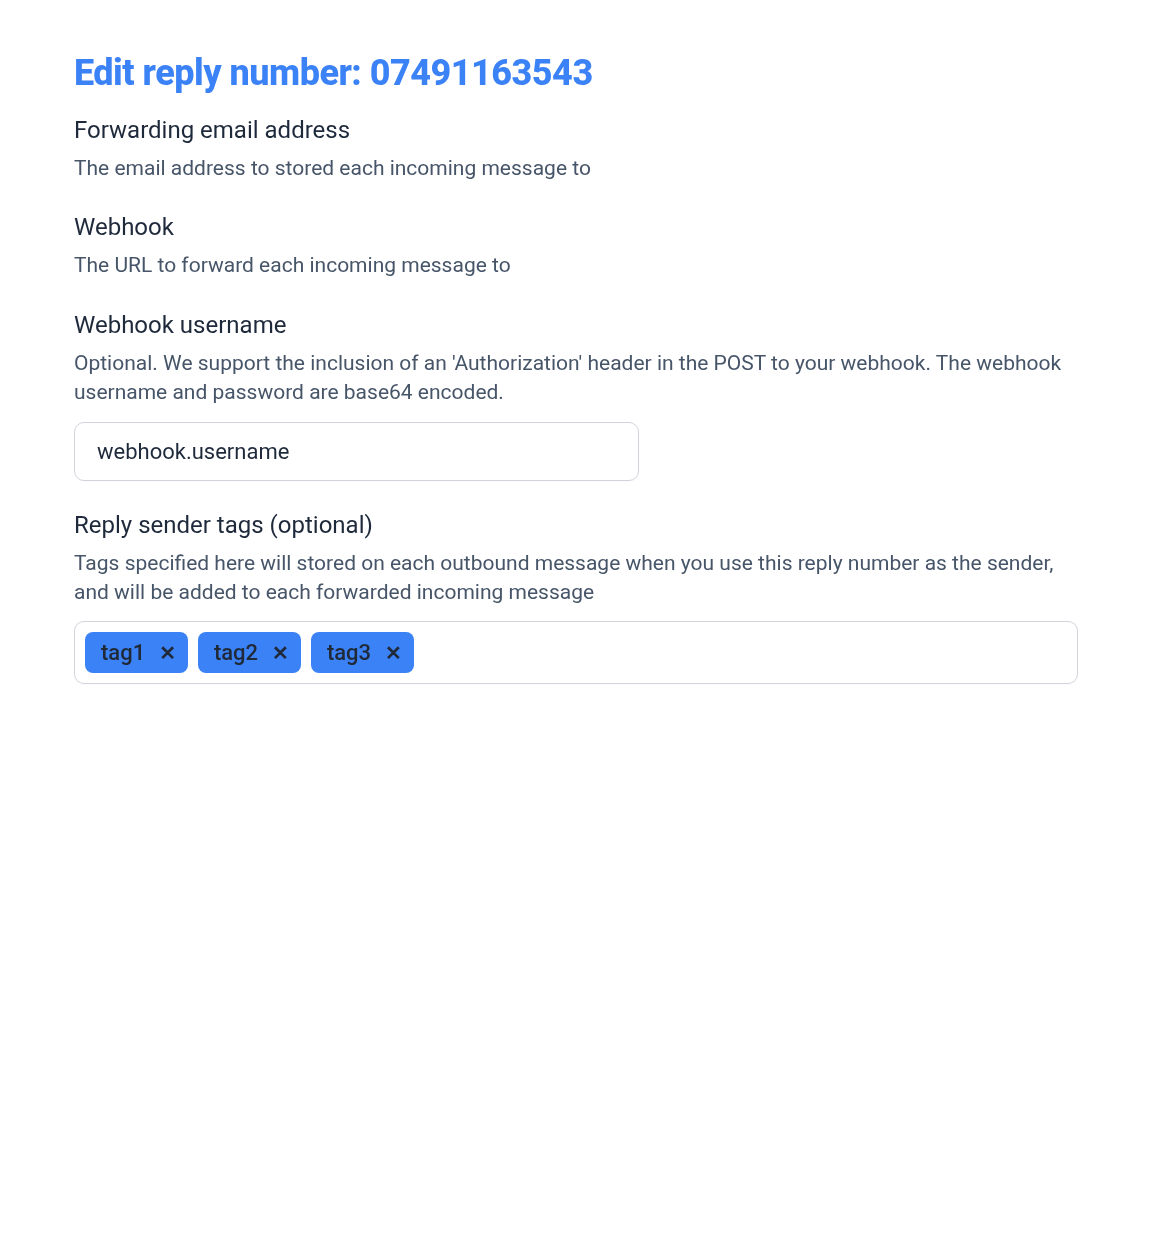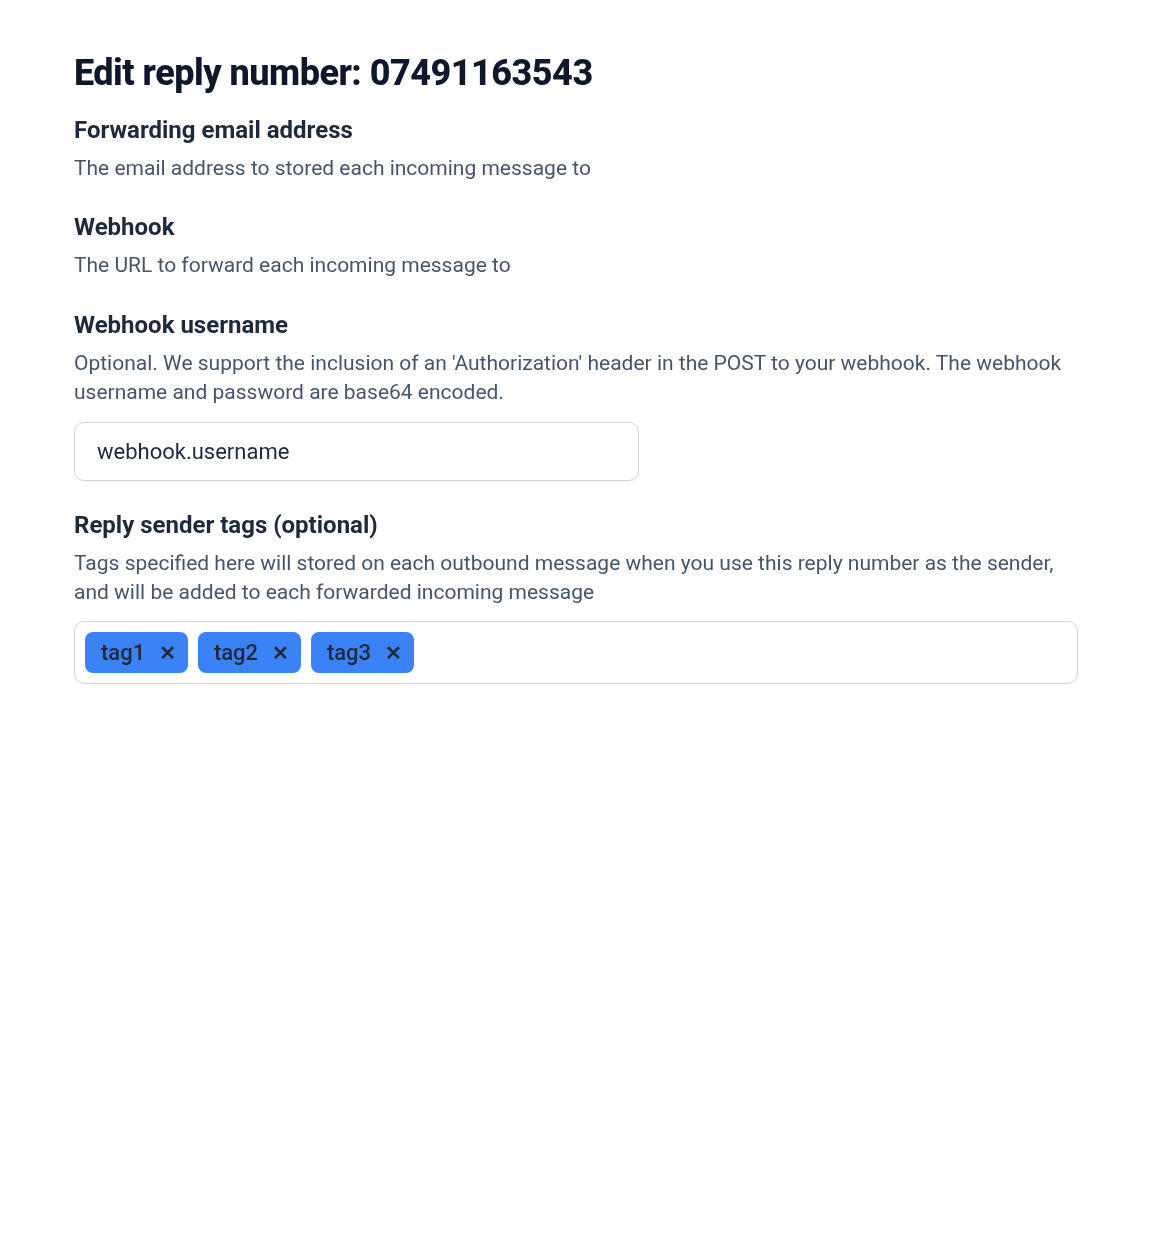--- a/index.html
+++ b/index.html
@@ -14,34 +14,34 @@
     .panel {
       background: #ffffff;
       border-radius: 24px;
       padding: 52px 74px 60px 74px;
       width: 100%;
       height: 100%;
     }
     h1.page-title {
       font-size: 36px;
       font-weight: 800;
-      color: #0f172a;
+      color: #3b82f6;
       margin-bottom: 22px;
       letter-spacing: -0.5px;
     }
     p.page-description {
       font-size: 22px;
       color: #475569;
       line-height: 1.4;
       margin-bottom: 34px;
     }
     .field-group { margin-bottom: 30px; }
     .field-label {
       font-size: 24px;
-      font-weight: 700;
+      font-weight: 400;
       color: #1e293b;
       margin-bottom: 10px;
       display: block;
     }
     .field-help {
       font-size: 21px;
       color: #475569;
       line-height: 1.4;
       margin-bottom: 14px;
     }

